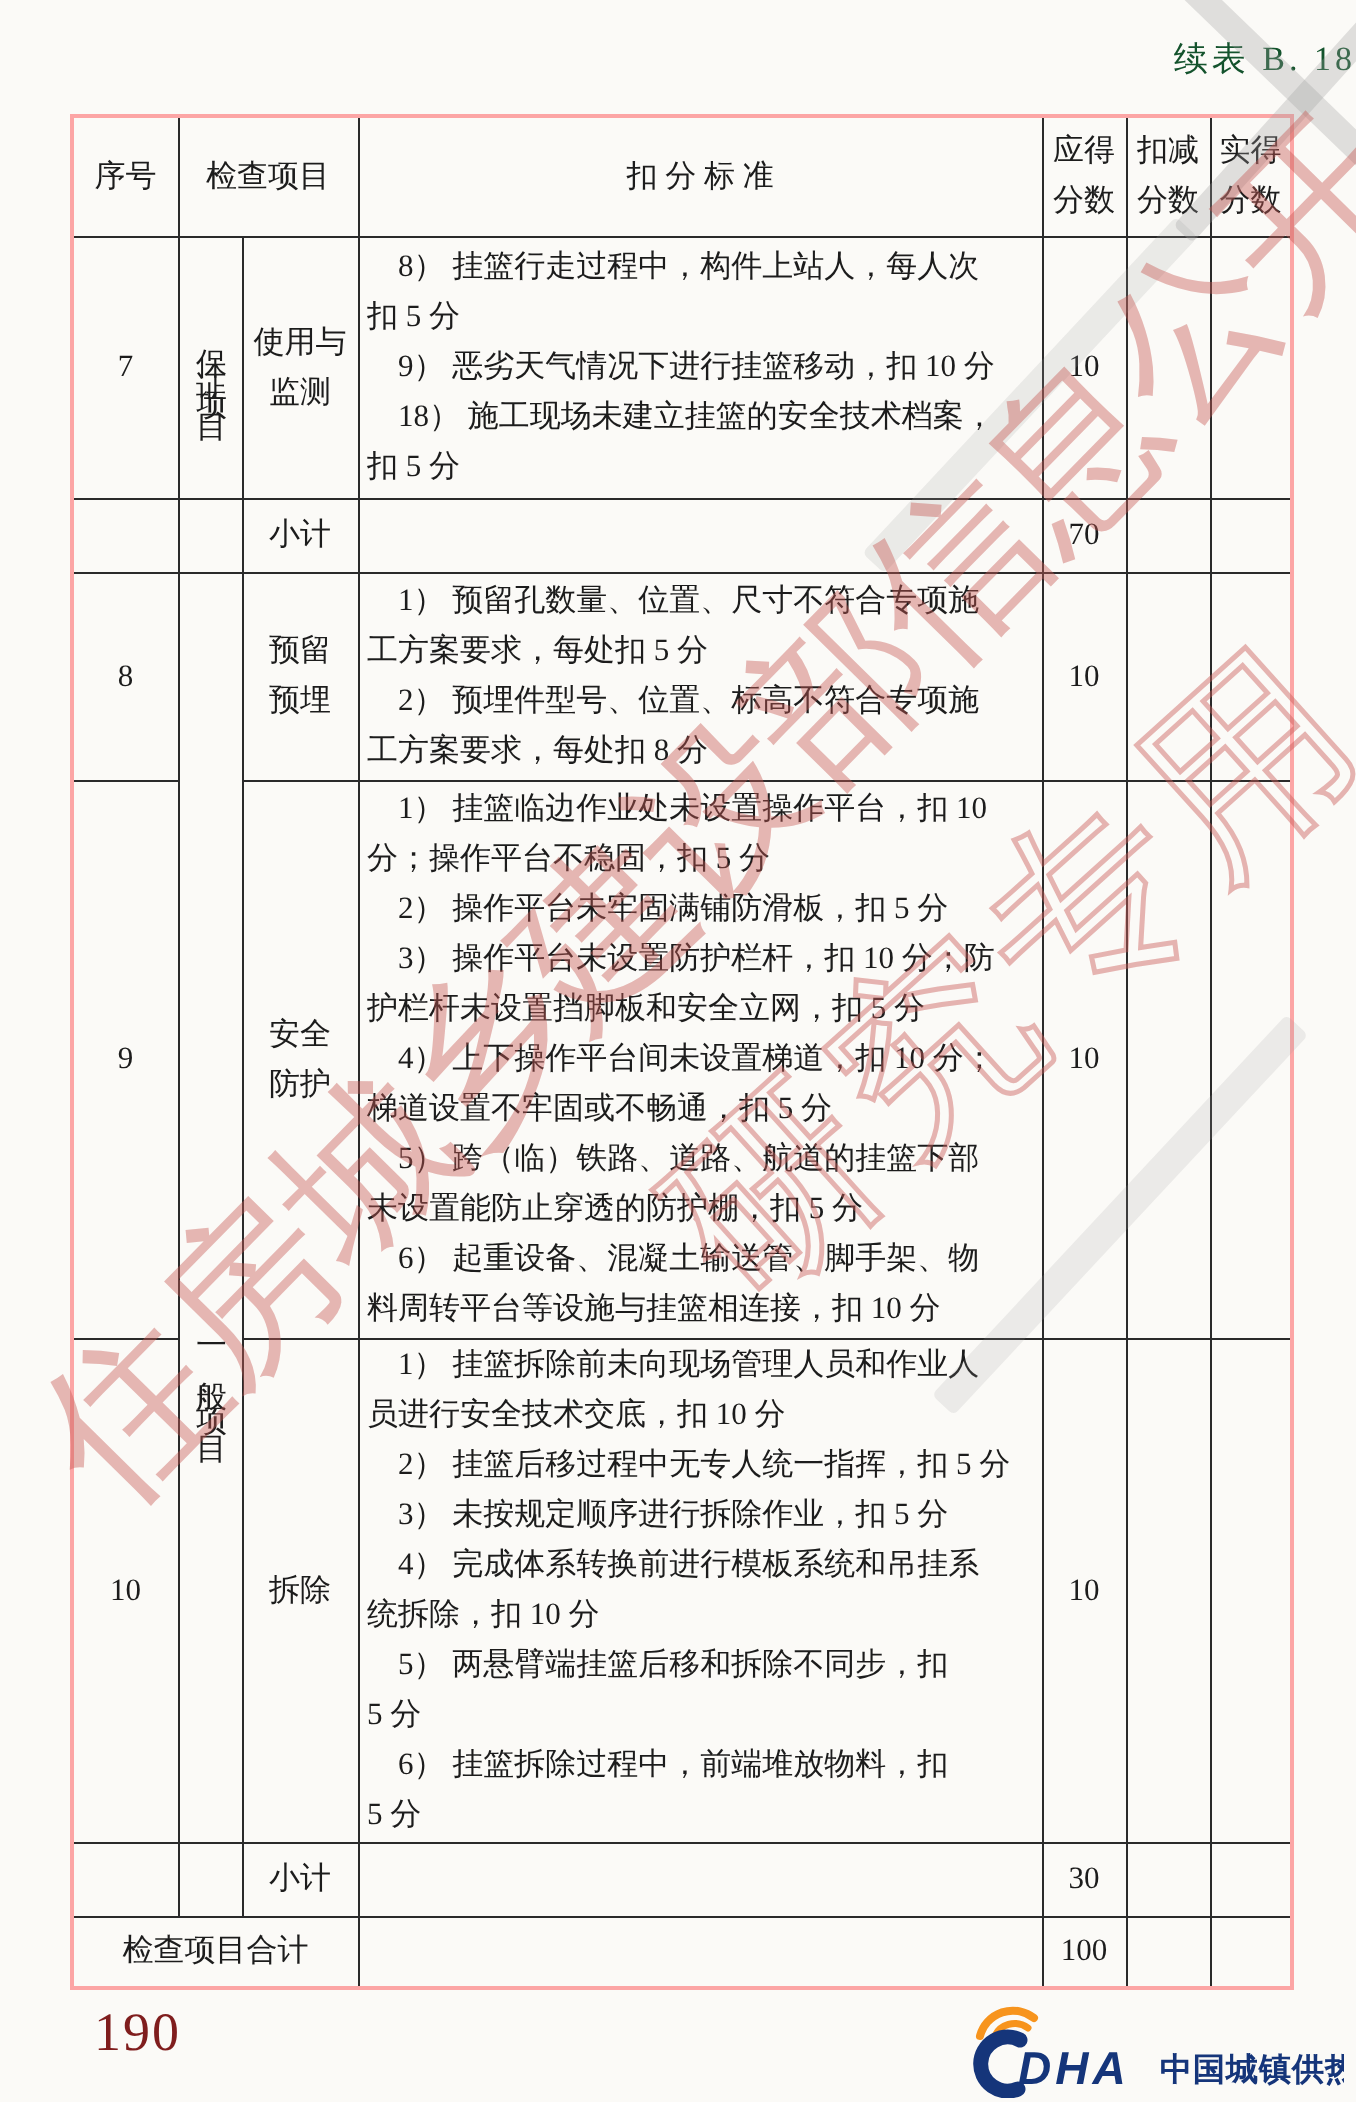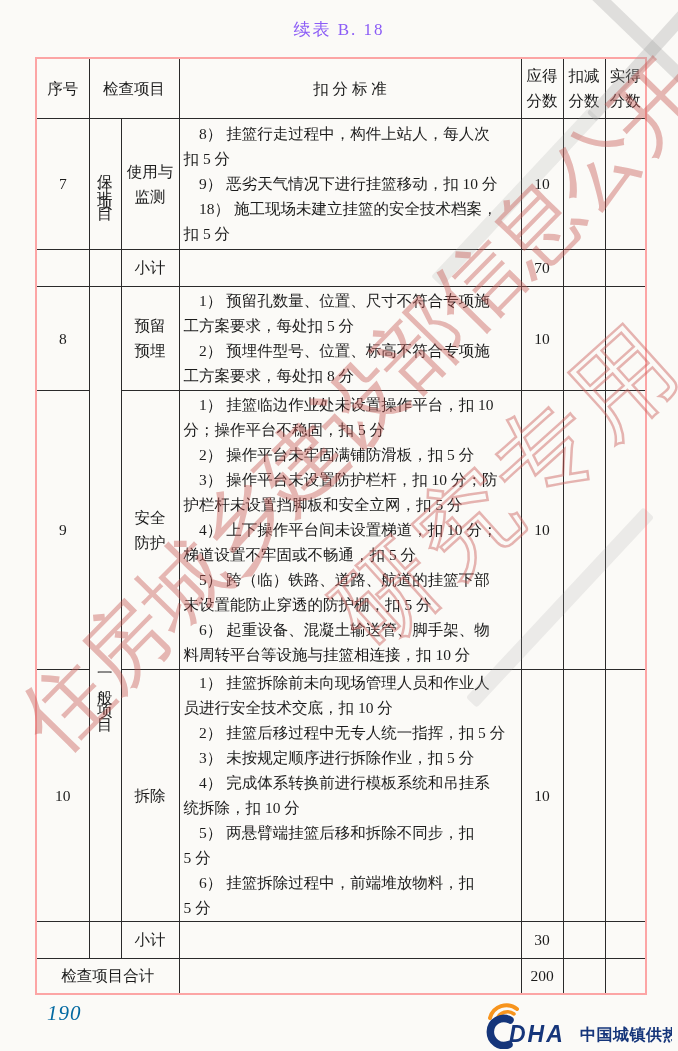--- a/index.html
+++ b/index.html
@@ -4,21 +4,21 @@
 <style>
   html,body{margin:0;padding:0;}
   body{
     width:678px;height:1051px;position:relative;overflow:hidden;
     background:#fbfaf7;
     font-family:"Liberation Serif","DejaVu Serif",serif;
     color:#1e1e1e;
   }
   .page-title{
     position:absolute;top:18px;left:0;width:678px;
-    text-align:center;font-size:17px;letter-spacing:2px;color:#8b5cf6;
+    text-align:right;font-size:17px;letter-spacing:2px;color:#14532d;
   }
   table.sheet{
     position:absolute;left:35px;top:57px;width:610px;
     border-collapse:collapse;table-layout:fixed;
     border:2px solid #fca5a5;
   }
   table.sheet td{
     border:1px solid #2a2a2a;
     font-size:15.5px;line-height:25px;color:#1c1c1c;
     vertical-align:middle;padding:0 4px;
@@ -53,21 +53,21 @@
     position:absolute;background:rgba(158,158,158,0.30);
     pointer-events:none;z-index:4;border-radius:3px;
   }
   .gb1{left:560px;top:40px;width:190px;height:13px;transform:rotate(-48deg);}
   .gb2{left:566px;top:46px;width:180px;height:13px;transform:rotate(44deg);}
   .gb3{left:400px;top:190px;width:230px;height:15px;transform:rotate(-47deg);opacity:.6;}
   .gb4{left:430px;top:600px;width:260px;height:15px;transform:rotate(-47deg);opacity:.55;}
   
   .page-number{
     position:absolute;left:47px;top:1001px;
-    font-size:21px;font-style:italic;color:#0369a1;letter-spacing:1px;
+    font-size:27px;color:#7f1d1d;letter-spacing:1px;
   }
   .logo{position:absolute;right:6px;top:1003px;}
 </style>
 </head>
 <body>
 
 <div class="page-title">续表 B. 18</div>
 
 <table class="sheet">
   <colgroup>
@@ -188,21 +188,21 @@
     <td class="center">小计</td>
     <td></td>
     <td class="center">30</td>
     <td></td>
     <td></td>
   </tr>
 
   <tr style="height:36px">
     <td class="center" colspan="3">检查项目合计</td>
     <td></td>
-    <td class="center">200</td>
+    <td class="center">100</td>
     <td></td>
     <td></td>
   </tr>
 </tbody>
   </table>
 
 <div class="wm wm-solid">住房城乡建设部信息公开</div>
 <div class="wm wm-outline">研究专用</div>
 <div class="gray-bar gb1"></div>
 <div class="gray-bar gb2"></div>

